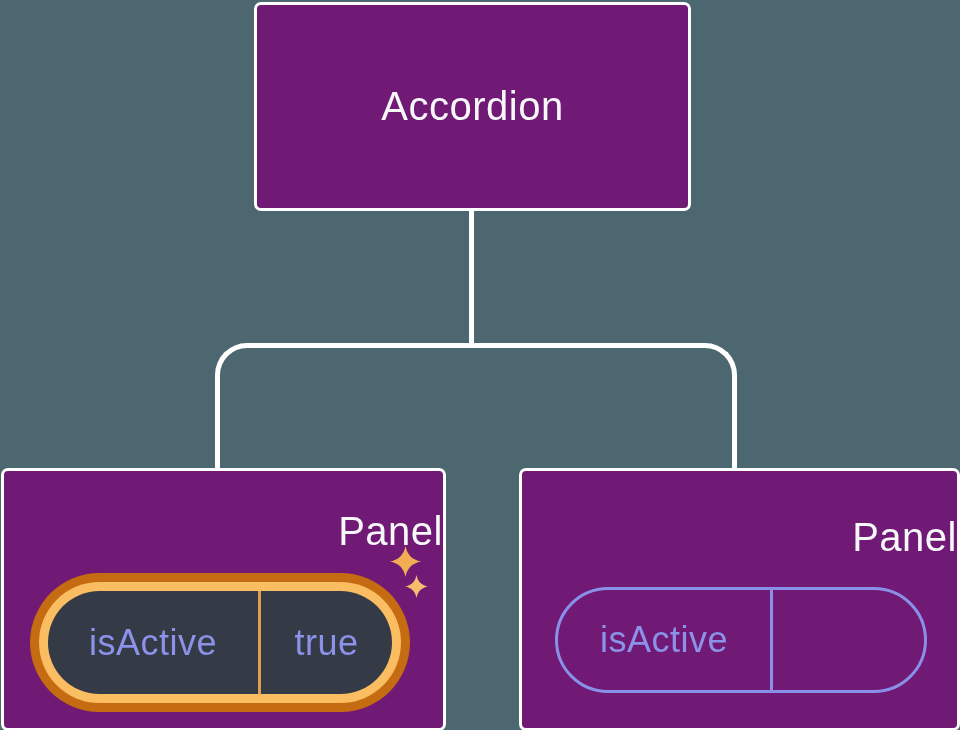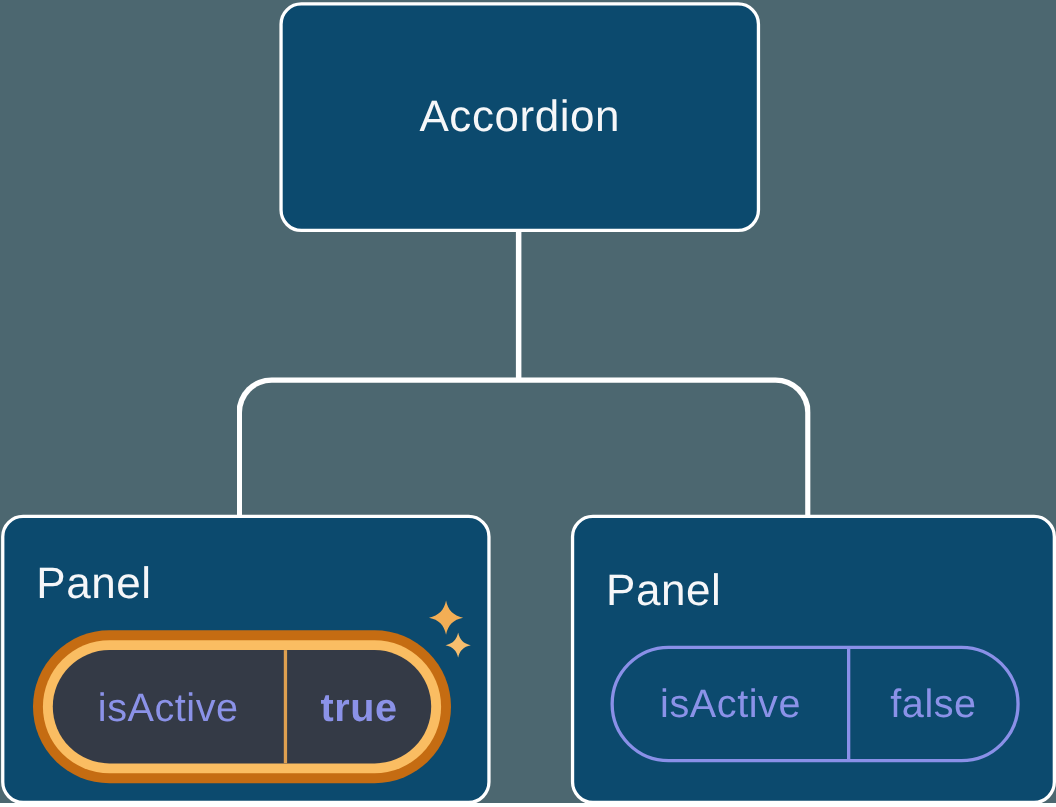--- a/index.html
+++ b/index.html
@@ -17,28 +17,28 @@
     position:absolute;left:469px;top:205px;width:5px;height:142px;
     background:#FFFFFF;z-index:2;
   }
   .connector-elbow{
     position:absolute;left:215px;top:343px;width:522px;height:127px;
     border-top:5px solid #FFFFFF;border-left:5px solid #FFFFFF;border-right:5px solid #FFFFFF;
     border-radius:32px 32px 0 0;box-sizing:border-box;z-index:2;
   }
   
   .node{
-    position:absolute;background:#0c4a6e;border:3px solid #FFFFFF;border-radius:20px;
+    position:absolute;background:#701a75;border:3px solid #FFFFFF;border-radius:7px;
     box-sizing:border-box;z-index:3;
   }
   .node-root{left:254px;top:2px;width:437px;height:209px;display:flex;align-items:center;justify-content:center;}
   .node-title{color:#F6F7F9;font-size:40px;font-weight:500;letter-spacing:.5px;}
   .node-panel-left{left:1px;top:468px;width:445px;height:263px;}
   .node-panel-right{left:519px;top:468px;width:441px;height:263px;}
-  .panel-title{position:absolute;left:0;width:100%;text-align:left;color:#F6F7F9;font-size:40px;font-weight:500;letter-spacing:.5px;margin-left:29px;}
+  .panel-title{position:absolute;left:0;width:100%;text-align:right;color:#F6F7F9;font-size:40px;font-weight:500;letter-spacing:.5px;}
   .panel-title.l{top:38px;}
   .panel-title.r{top:44px;}
   
   .pill-active-outer{
     position:absolute;left:26px;top:102px;width:380px;height:139px;
     background:#C56C12;border-radius:70px;box-sizing:border-box;padding:9px;
   }
   .pill-active-gold{
     width:100%;height:100%;background:#FABD62;border-radius:61px;box-sizing:border-box;padding:9px;
   }
@@ -50,21 +50,21 @@
   .pill-inactive{
     position:absolute;left:33px;top:116px;width:372px;height:106px;
     border:3px solid #8A90E8;border-radius:53px;box-sizing:border-box;
     display:flex;align-items:stretch;overflow:hidden;
   }
   .pill-cell{display:flex;align-items:center;justify-content:center;
     color:#8B92E8;font-size:36px;letter-spacing:.5px;}
   .pill-key{width:61%;}
   .pill-key-r{width:58%;}
   .pill-val{flex:1;}
-  .pill-val-bold{font-weight:700;}
+  .pill-val-bold{font-weight:400;}
   .divider-gold{width:3px;background:#DFA050;}
   .divider-purple{width:3px;background:#8A90E8;}
   .sparkle{position:absolute;z-index:4;}
   .sparkle-large{left:390px;top:545px;}
   .sparkle-small{left:404px;top:575px;}
 </style>
 </head>
 <body>
 
 <div class="bottom-strip"></div>
@@ -94,15 +94,14 @@
 </svg>
 <svg class="sparkle sparkle-small" width="25" height="23" viewBox="0 0 24 24">
   <path fill="#F6BE6E" d="M12 0 C13.4 6.9 17.1 10.6 24 12 C17.1 13.4 13.4 17.1 12 24 C10.6 17.1 6.9 13.4 0 12 C6.9 10.6 10.6 6.9 12 0 Z"></path>
 </svg>
 
 <div class="node node-panel-right">
   <div class="panel-title r">Panel</div>
   <div class="pill-inactive">
     <div class="pill-cell pill-key-r pill-cell">isActive</div>
     <div class="divider-purple"></div>
-    <div class="pill-cell pill-val">false</div>
   </div>
 </div>
 
 </body></html>

